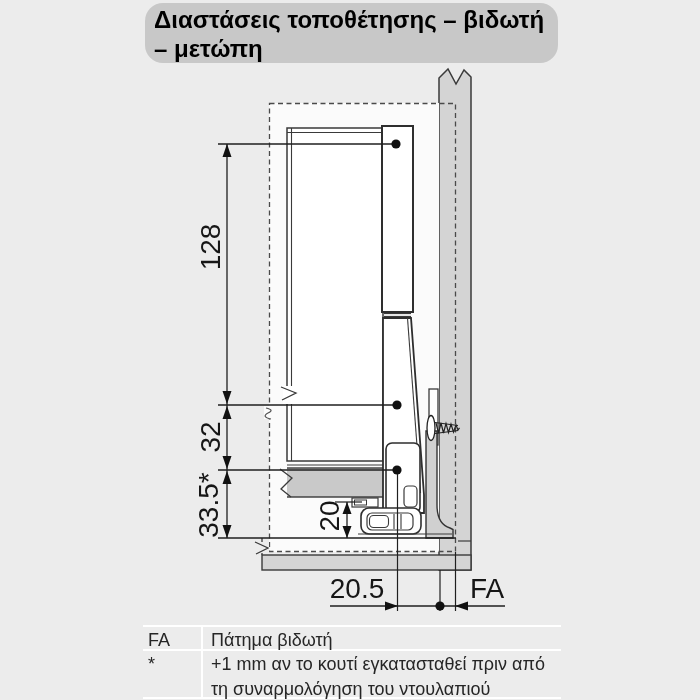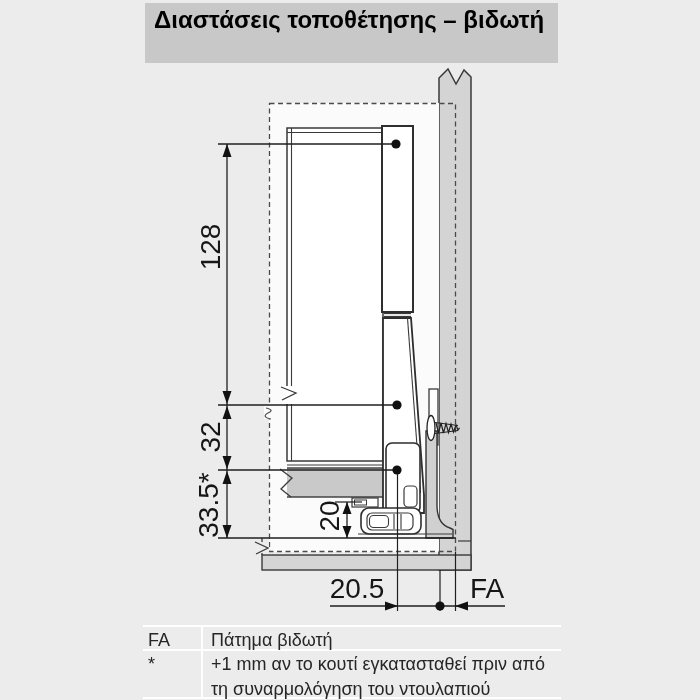--- a/index.html
+++ b/index.html
@@ -7,38 +7,39 @@
     --board-gray:#c9c9c9; --line:#3a3a3a; --dimline:#1f1f1f; --sep:#ffffff;
   }
   *{margin:0;padding:0;box-sizing:border-box;}
   html,body{width:700px;height:700px;}
   body{
     position:relative;background:var(--page-bg);
     font-family:"Liberation Sans", sans-serif;color:#222;overflow:hidden;
   }
   .title-bar{
     position:absolute;left:145px;top:3px;width:413px;height:60px;
-    background:var(--titlebar-bg);padding:2px 0 0 9px;
+    background:var(--titlebar-bg);padding:2px 0 0 9px;border-radius:18px;
   }
   .title-bar .t-line{
     font-weight:bold;font-size:24px;line-height:29px;color:#000;
     white-space:nowrap;letter-spacing:0px;
   }
   svg.diagram{position:absolute;left:0;top:0;}
   svg text{font-family:"Liberation Sans", sans-serif;font-size:28px;fill:#161616;}
   .legend{position:absolute;left:0;top:0;width:700px;height:700px;pointer-events:none;}
   .hsep{position:absolute;height:2px;background:var(--sep);}
   .vsep{position:absolute;width:2px;background:var(--sep);}
   .lg-text{position:absolute;font-size:18px;line-height:25px;color:#262626;}
 </style>
 </head>
 <body>
 
 <div class="title-bar">
   <div class="t-line">Διαστάσεις τοποθέτησης – βιδωτή</div>
+  <div class="t-line">– μετώπη</div>
 </div>
 
 <svg class="diagram" width="700" height="700" viewBox="0 0 700 700">
 
   <g>
     <path d="M439,570 L439,78 L448,69 L456,84 L464,70 L471,77 L471,570 Z" fill="#d4d4d4" stroke="#3a3a3a" stroke-width="1.5"></path>
   </g>
 
   <g>
     <rect x="262" y="555" width="209" height="15" fill="#d4d4d4" stroke="#3a3a3a" stroke-width="1.4"></rect>

